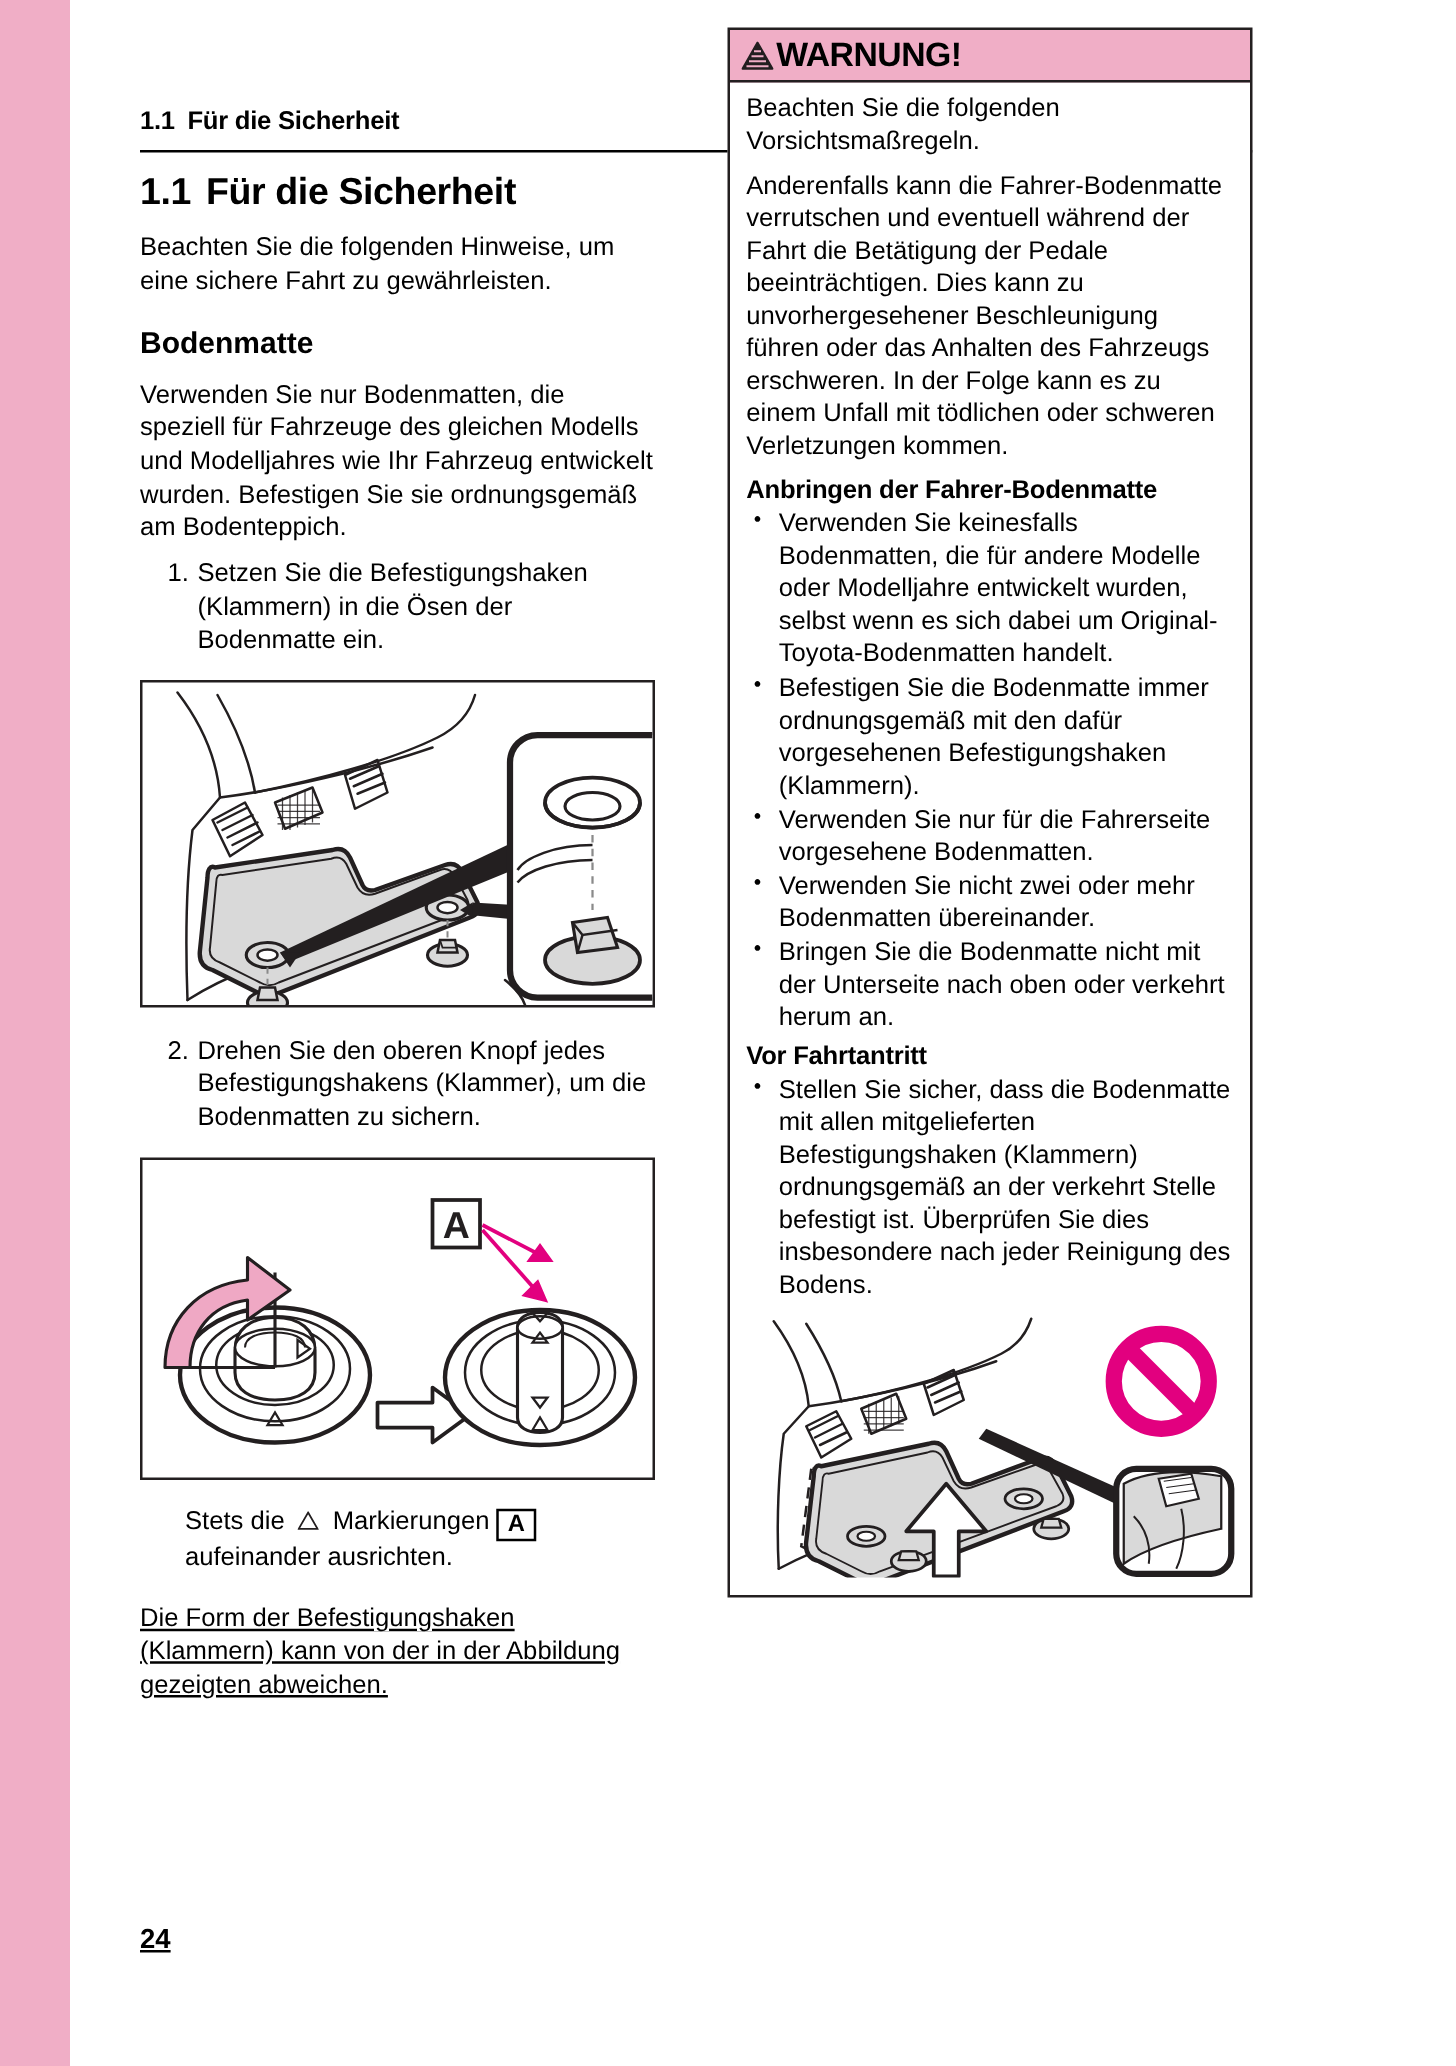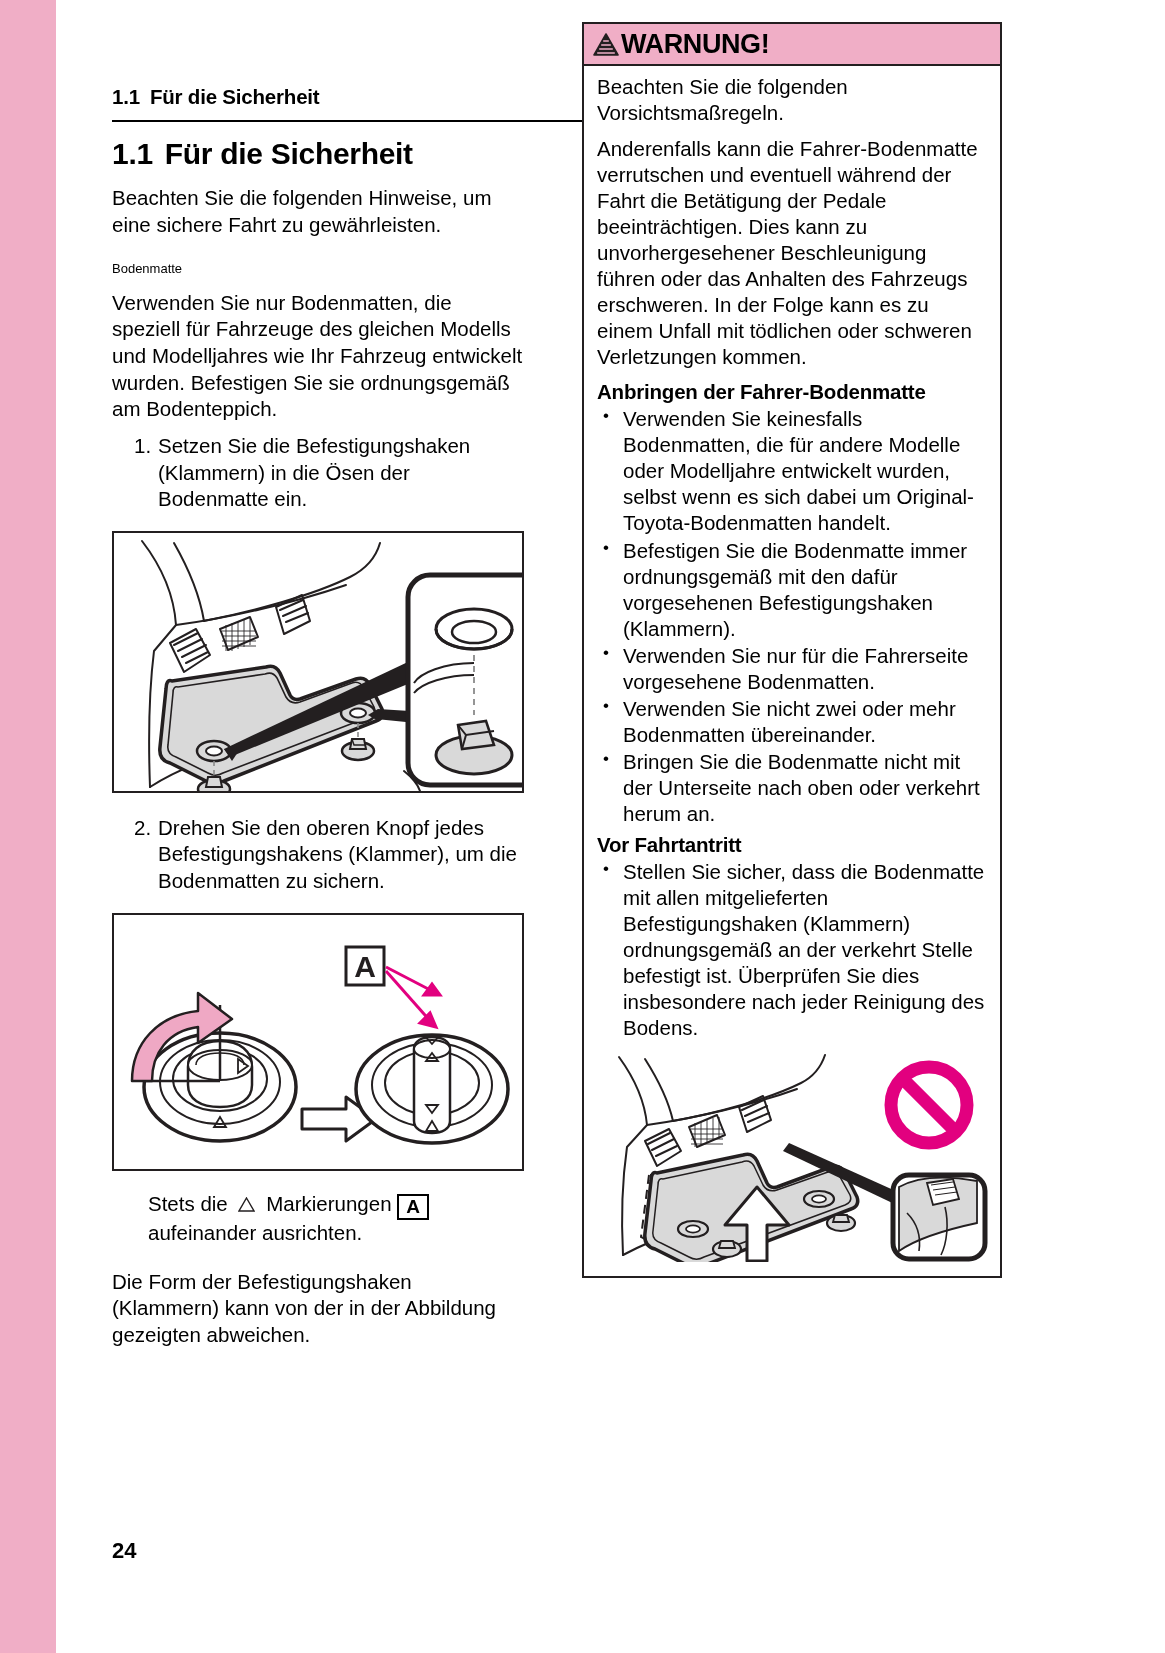--- a/index.html
+++ b/index.html
@@ -75,22 +75,22 @@
   h1.sec .num { margin-right: 12px; }
   h2.subsec {
     margin: 22px 0 0 0;
     font-size: 23px;
     font-weight: bold;
     letter-spacing: -0.2px;
   }
   h2.subsec .num { margin-right: 10px; }
   h3.minihead {
     margin: 22px 0 0 0;
-    font-size: 13px;
-    font-weight: normal;
+    font-size: 24px;
+    font-weight: bold;
   }
   p.body {
     margin: 14px 0 0 0;
     font-size: 20.5px;
     line-height: 1.30;
   }
   
   ol.steps {
     list-style: none;
     margin: 10px 0 0 0;
@@ -210,20 +210,21 @@
     height: 215px;
     position: relative;
   }
   
   .folio {
     position: absolute;
     left: 0;
     top: 1538px;
     font-size: 22px;
     font-weight: bold;
+    text-decoration: underline;
   }
 </style>
 </head>
 <body>
 
 <div class="page">
 
   <div class="edge-tab"></div>
 
   <div class="content">
@@ -403,21 +404,21 @@
         <span class="tri-inline">
           <svg width="17" height="15" viewBox="0 0 17 15">
               <path d="M8.5 1 L16 14 L1 14 Z" fill="none" stroke="#231f20" stroke-width="1.4"></path>
             </svg>
         </span>
         <span>Markierungen</span>
         <span class="tag-box">A</span><br>
         <span>aufeinander ausrichten.</span>
       </div>
 
-      <p class="body" style="margin-top:22px;">Die Form der Befestigungshaken (Klammern) kann von der in der Abbildung gezeigten abweichen.</p>
+      <p class="body" style="margin-top:22px;text-decoration:underline;">Die Form der Befestigungshaken (Klammern) kann von der in der Abbildung gezeigten abweichen.</p>
     </div>
 
     <div class="col-right">
       <div class="warnbox">
         <div class="warnhead">
           <span class="wicon">
             <svg width="26" height="23" viewBox="0 0 26 23">
               <path d="M13 1 L25 22 L1 22 Z" fill="#231f20" stroke="#231f20" stroke-width="1.6" stroke-linejoin="round"></path>
               <path d="M8.2 12 L17.8 12 M6.2 16 L19.8 16 M4.2 20 L21.8 20 M10.2 8 L15.8 8" stroke="#f0aec6" stroke-width="1.7"></path>
             </svg>

